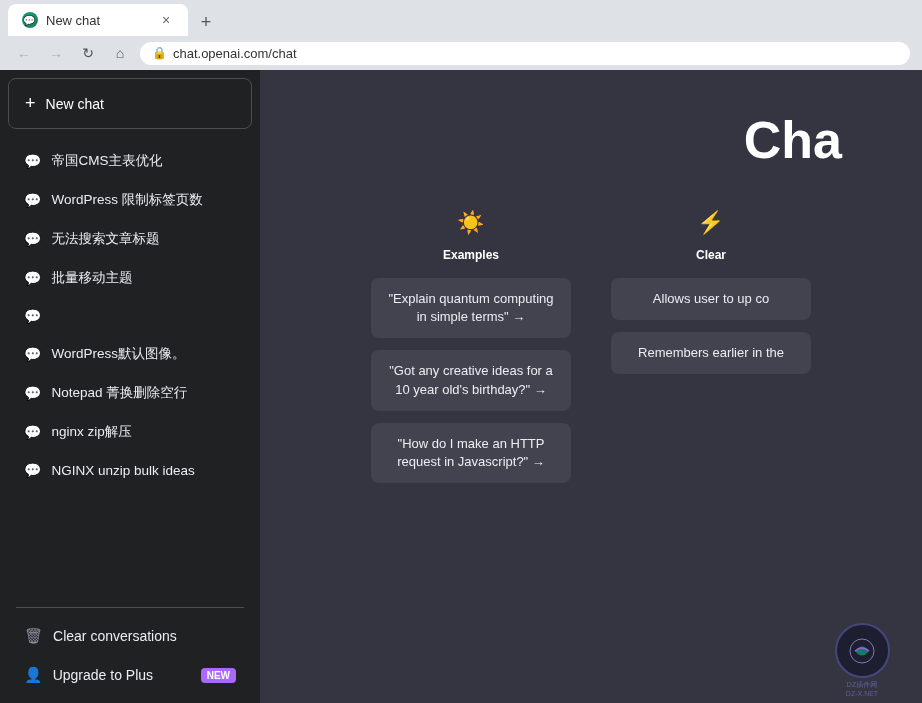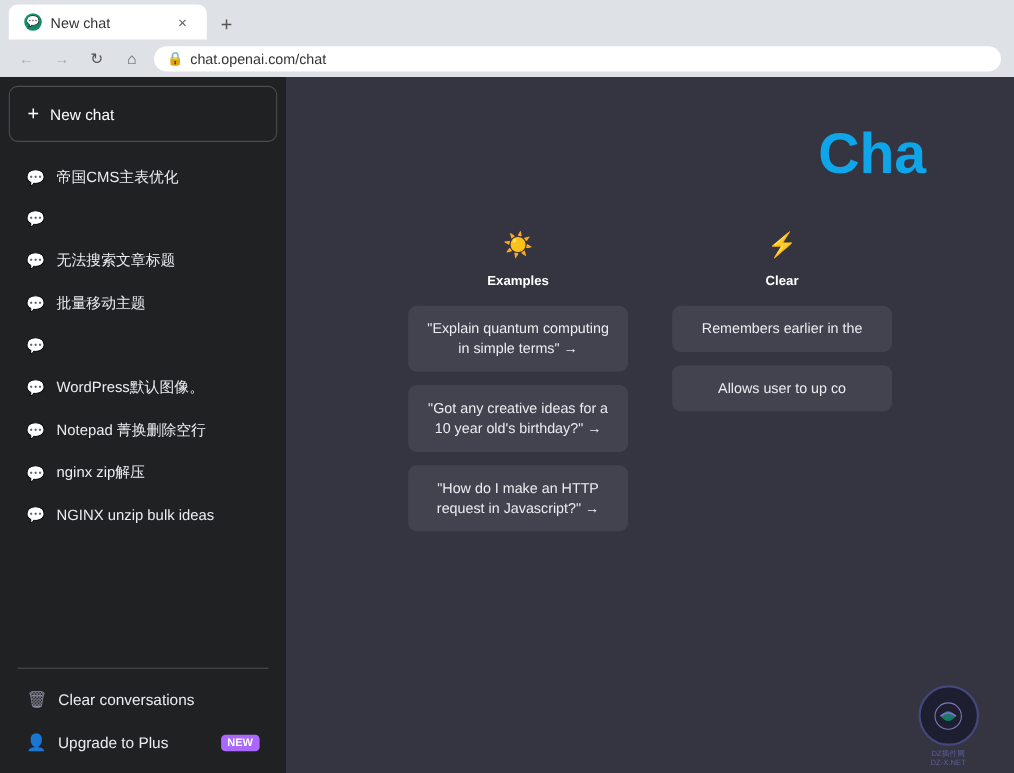--- a/index.html
+++ b/index.html
@@ -187,21 +187,21 @@
       display: flex;
       flex-direction: column;
       align-items: center;
       padding: 40px 20px 20px;
       overflow: hidden;
       position: relative;
     }
     .content-title {
       font-size: 52px;
       font-weight: 700;
-      color: #0ea5e9;
+      color: #ffffff;
       align-self: flex-end;
       margin-right: 60px;
       margin-bottom: 40px;
     }
     .sections-row {
       display: flex;
       gap: 40px;
       width: 100%;
       justify-content: center;
     }
@@ -278,20 +278,21 @@
       <span>New chat</span>
     </div>
 
     <div class="conversation-list">
       <div class="conv-item">
         <span class="conv-icon">💬</span>
         <span class="conv-label">帝国CMS主表优化</span>
       </div>
       <div class="conv-item">
         <span class="conv-icon">💬</span>
+        <span class="conv-label">WordPress 限制标签页数</span>
       </div>
       <div class="conv-item">
         <span class="conv-icon">💬</span>
         <span class="conv-label">无法搜索文章标题</span>
       </div>
       <div class="conv-item">
         <span class="conv-icon">💬</span>
         <span class="conv-label">批量移动主题</span>
       </div>
       <div class="conv-item">
@@ -346,24 +347,24 @@
         </div>
         <div class="section-card">
           <span>"How do I make an HTTP request in Javascript?" →</span>
         </div>
       </div>
 
       <div class="section">
         <span class="section-icon">⚡</span>
         <div class="section-title">Clear</div>
         <div class="section-card">
+          <span>Allows user to up co</span>
+        </div>
+        <div class="section-card">
           <span>Remembers earlier in the</span>
-        </div>
-        <div class="section-card">
-          <span>Allows user to up co</span>
         </div>
       </div>
     </div>
 
     <div class="watermark">
       <div style="display:flex;flex-direction:column;align-items:center;">
         <div style="width:55px;height:55px;border-radius:50%;background:#1a1a2e;border:2px solid #4a4a8a;display:flex;align-items:center;justify-content:center;">
           <svg width="30" height="30" viewBox="0 0 30 30">
             <circle cx="15" cy="15" r="12" fill="none" stroke="#8888cc" stroke-width="1"></circle>
             <path d="M8 15 Q15 6 22 15 Q15 24 8 15Z" fill="#10a37f" opacity="0.8"></path>

